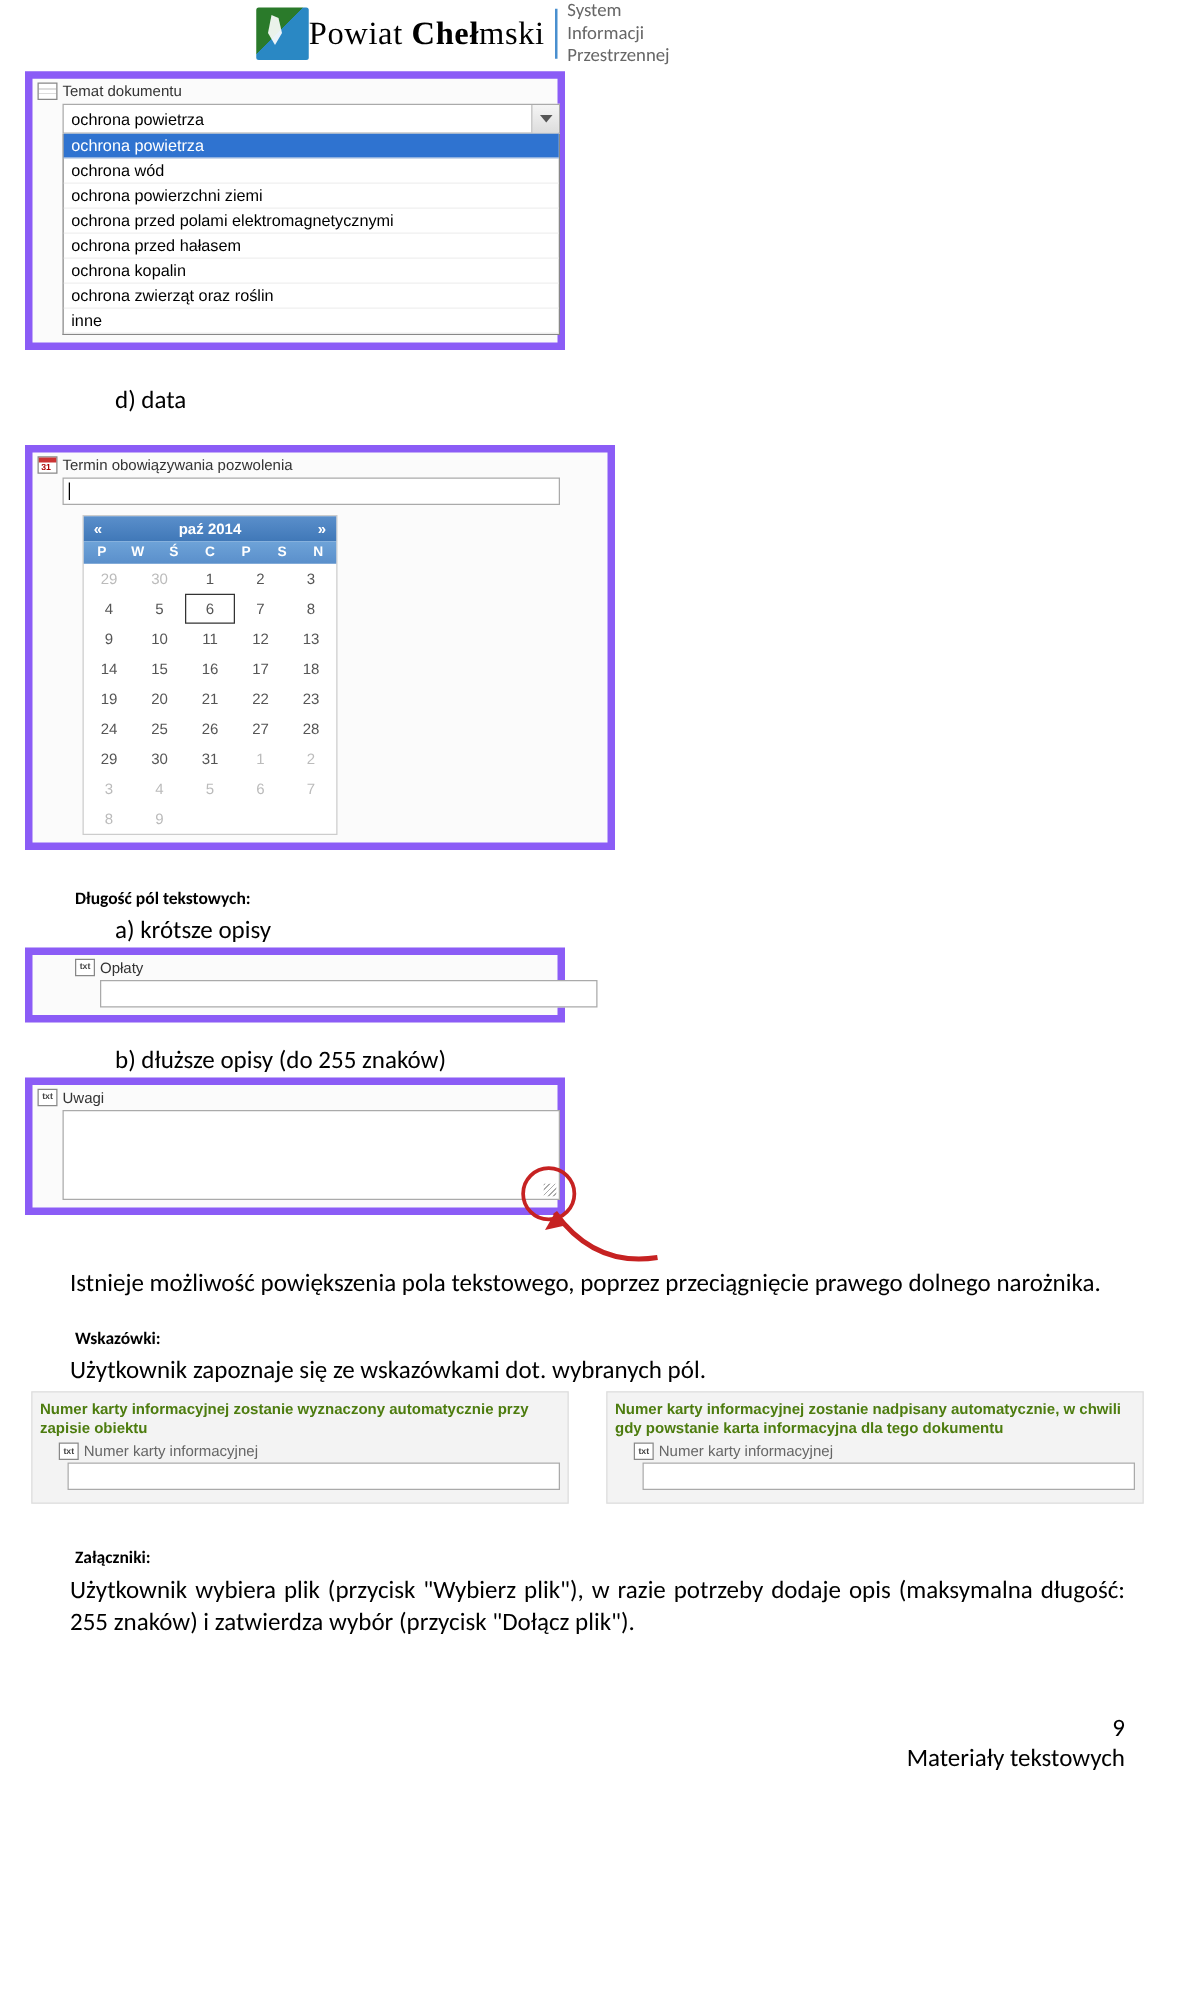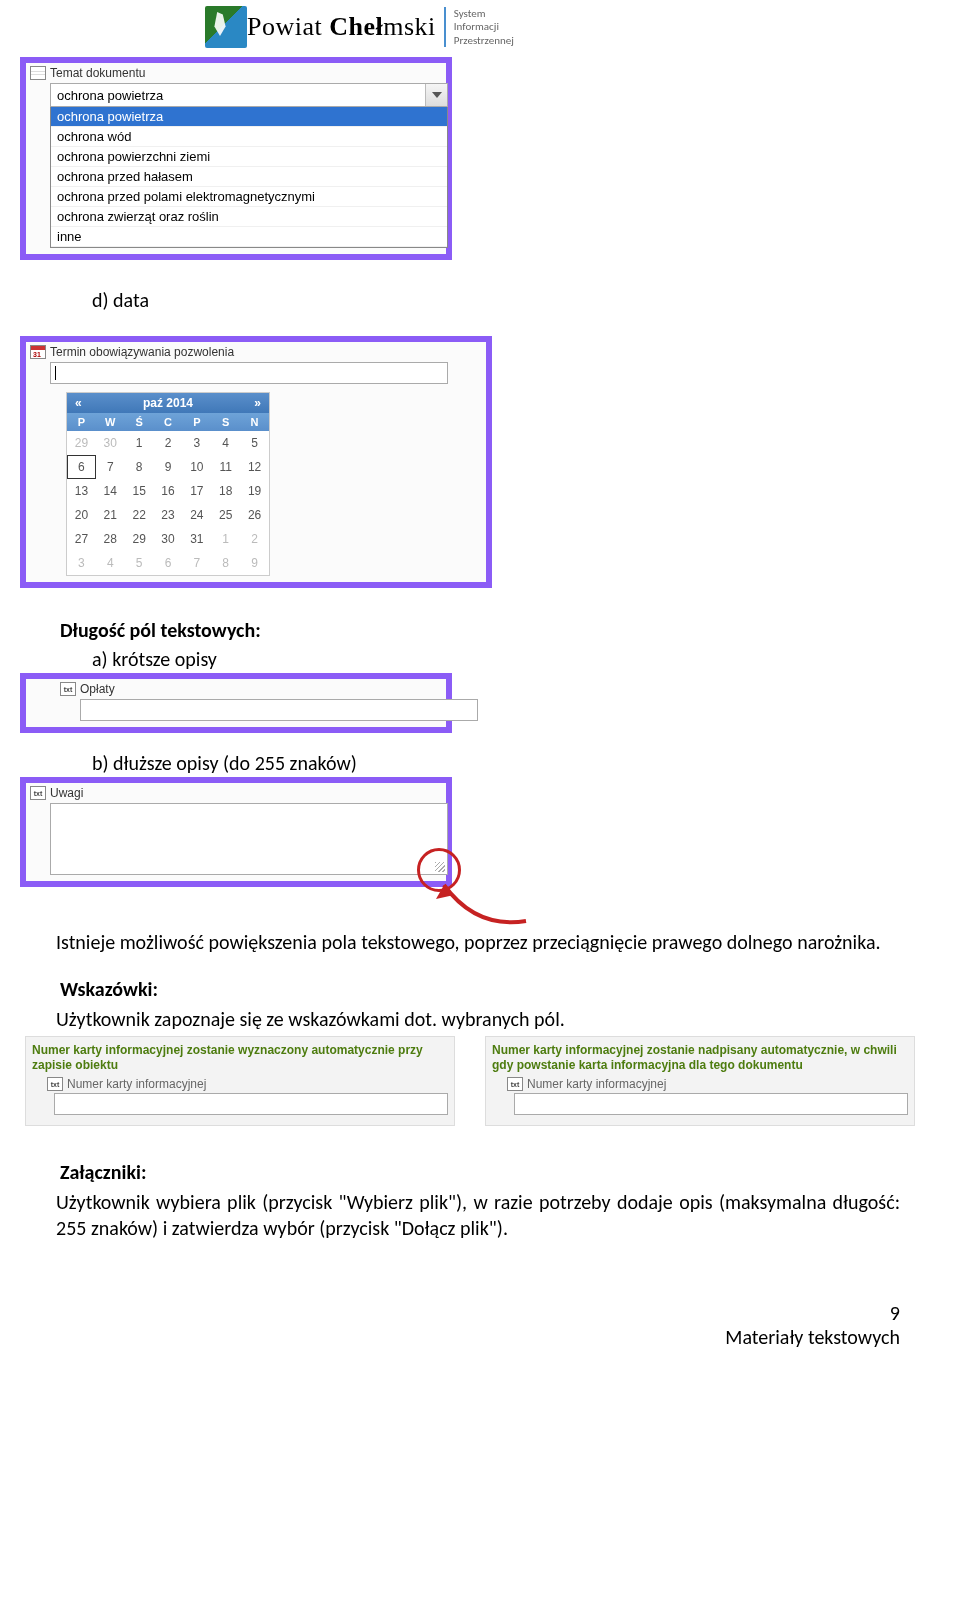--- a/index.html
+++ b/index.html
@@ -28,21 +28,21 @@
     position: relative;
   }
   .logo-mark::after{
     content:""; position:absolute; left:8px; top:6px; width:14px; height:24px;
     background:#fff; clip-path: polygon(30% 0, 70% 10%, 90% 60%, 50% 100%, 10% 60%);
     opacity:.9;
   }
   .logo-text { font-family: Georgia, serif; font-size: 26px; letter-spacing:.5px; }
   .logo-text .bold { font-weight: bold; }
   .header-divider { width:2px; height:40px; background:#498fcf; margin:0 8px; }
-  .header-sub { font-size:11px; color:#666; line-height:1.2; }
+  .header-sub { font-size:15px; color:#666; line-height:1.2; }
   
   
   .field-group {
     border:6px solid #8b5cf6;
     background:#fbfbfb;
     padding:3px 4px 6px 4px;
     margin-bottom:4px;
     width:432px;
     position:relative;
     font-family: Arial, sans-serif;
@@ -97,27 +97,27 @@
     font-family: Arial, sans-serif; font-size:12px; color:#444;
   }
   .cal-head {
     background:linear-gradient(#5a8fcb,#4078b8);
     color:#fff; font-weight:bold; text-align:center;
     display:flex; justify-content:space-between; padding:3px 8px;
   }
   .cal-dow { display:grid; grid-template-columns:repeat(7,1fr);
     background:linear-gradient(#6ea3d8,#5a8fcb); color:#fff; font-size:11px; text-align:center; font-weight:bold;}
   .cal-dow div{ padding:3px 0; }
-  .cal-body { display:grid; grid-template-columns:repeat(7,1fr); }
+  .cal-body { display:grid; grid-template-columns:repeat(5,1fr); }
   .cal-body div { text-align:center; padding:5px 0; color:#555; }
   .cal-body div.mute { color:#bbb; }
   .cal-body div.today { border:1px solid #333; padding:4px 0; }
   
   
-  .body-text { font-size:20px; line-height:1.25; margin:18px 0 4px 40px; }
+  .body-text { font-size:14px; line-height:1.25; margin:18px 0 4px 40px; }
   .body-text.bold { font-weight:bold; margin-left:40px; }
   .list-item { font-size:20px; margin:2px 0 2px 72px; }
   .list-item::before{ content: attr(data-marker) "   "; }
   .justify { text-align:justify; margin:8px 40px 4px 36px; font-size:20px; line-height:1.3;}
   
   
   .textarea-box {
     margin-left:20px; width:398px; height:72px;
     border:1px solid #aaa; background:#fff; position:relative;
   }
@@ -174,22 +174,23 @@
       <div class="field-label">Temat dokumentu</div>
     </div>
     <div class="select-box">
       <span>ochrona powietrza</span>
       <div class="select-arrow"></div>
     </div>
     <div class="dropdown-list" id="topic-options">
         <div class="sel">ochrona powietrza</div>
         <div>ochrona wód</div>
         <div>ochrona powierzchni ziemi</div>
+        <div>ochrona przed polami elektromagnetycznymi</div>
         <div>ochrona przed hałasem</div>
-        <div>ochrona przed polami elektromagnetycznymi</div>
+        <div>ochrona kopalin</div>
         <div>ochrona zwierząt oraz roślin</div>
         <div>inne</div>
       </div>
   </div>
 
   <div class="list-item" data-marker="d)" style="margin-top:28px;">
     <span>data</span>
   </div>
 
   <div class="field-group" style="width:472px;margin-top:24px;">

